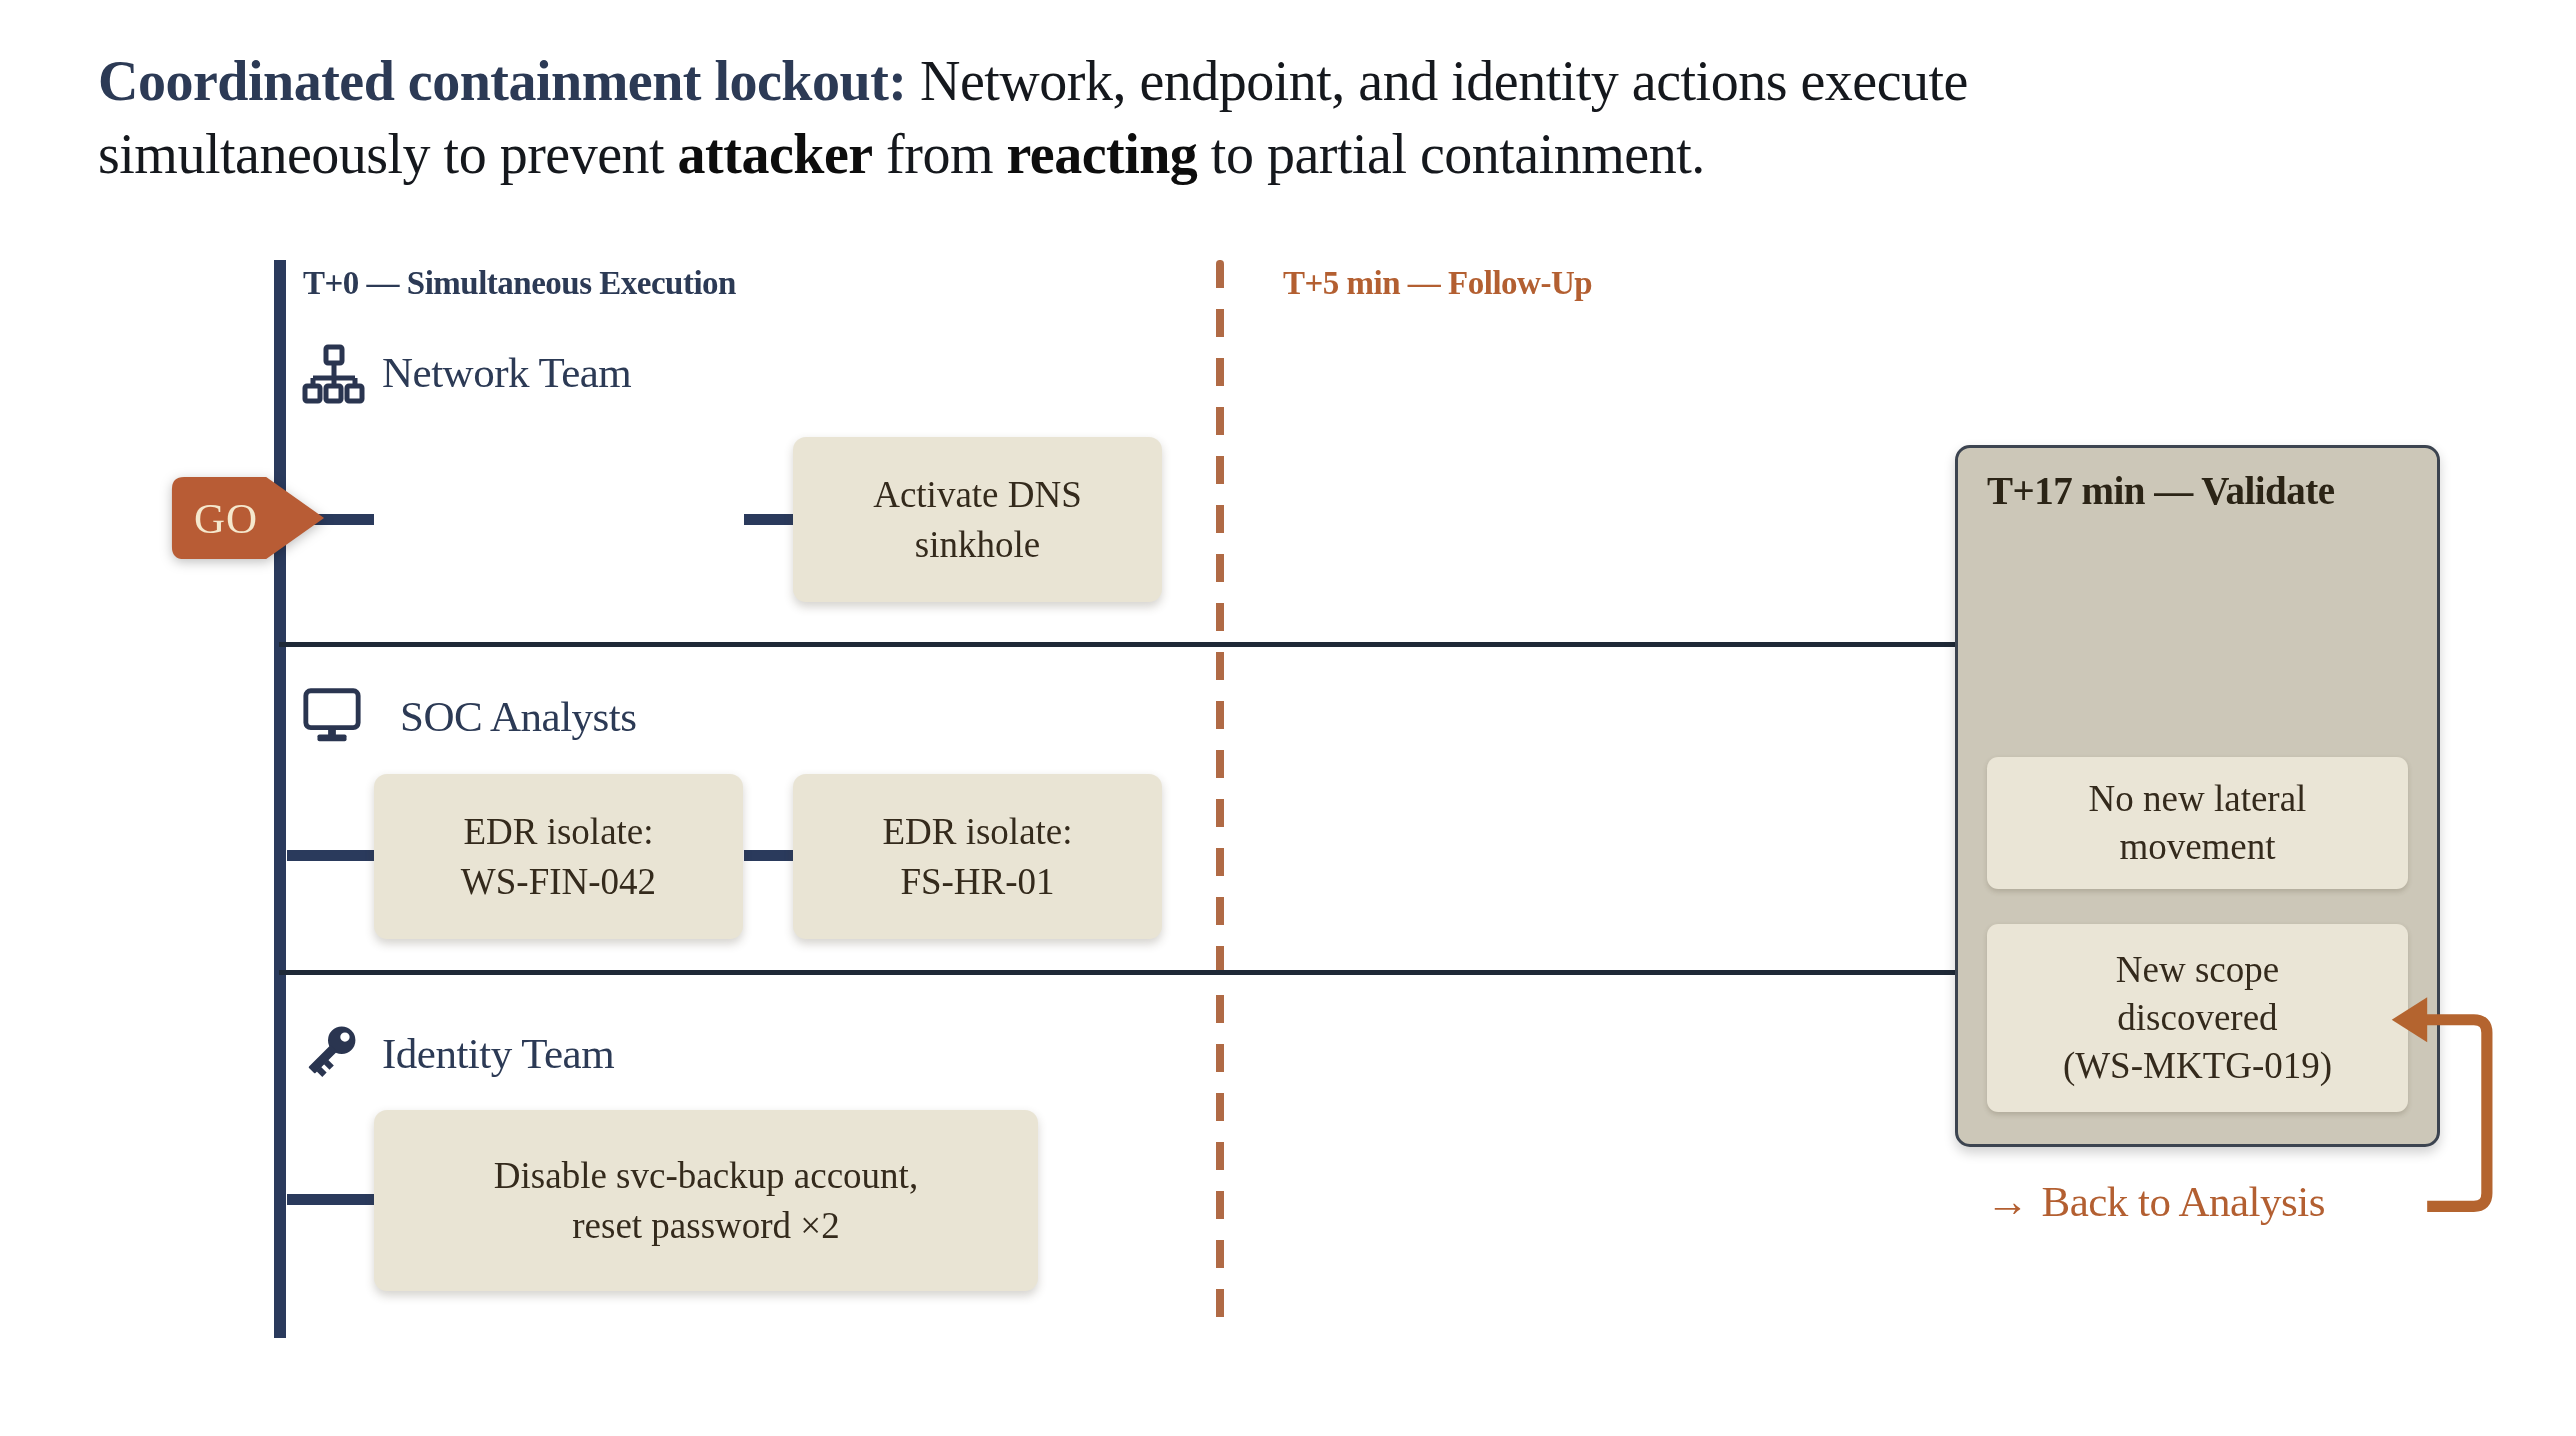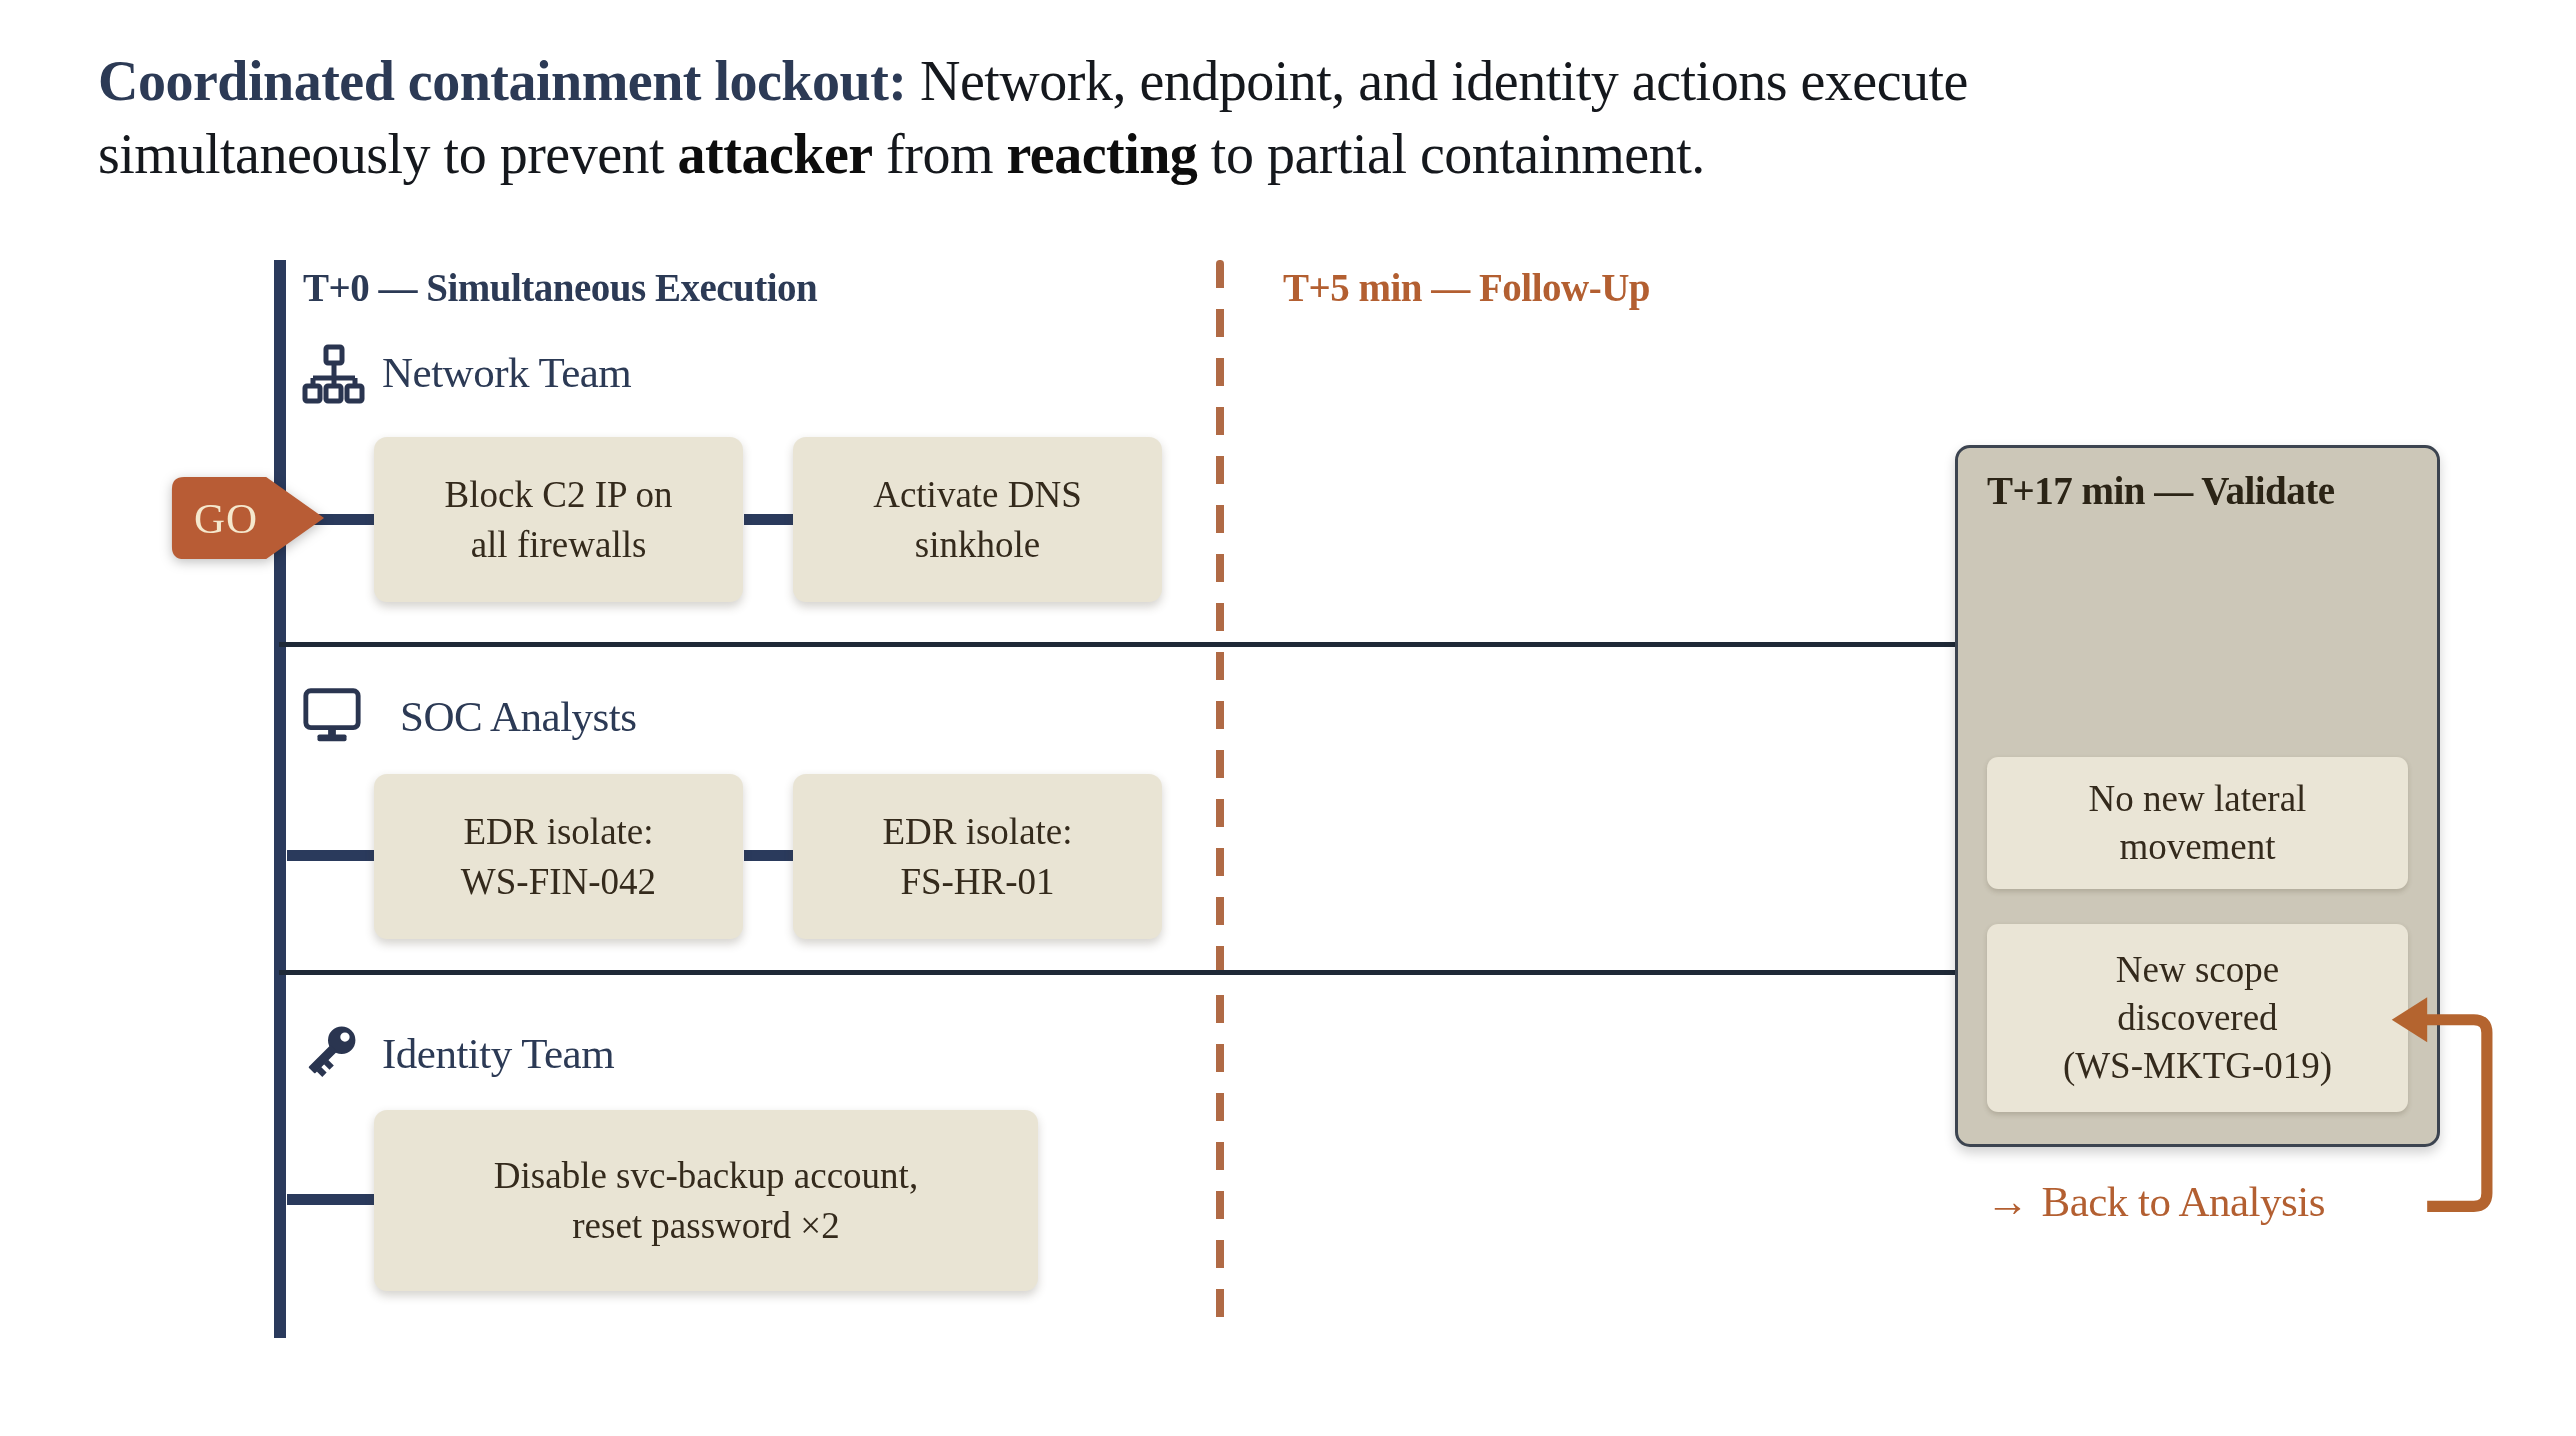--- a/index.html
+++ b/index.html
@@ -20,21 +20,21 @@
   .title{left:98px; top:45px; width:2301px; font-size:56px; line-height:73px;
          color:var(--title_dark); letter-spacing:-0.5px;}
   .title .lead{font-weight:bold; color:var(--navy);}
   .title b{font-weight:bold; color:#0d0d0d;}
 
   
   .axis{left:274px; top:260px; width:12px; height:1078px; background:var(--line_navy);}
   .dashed{left:1216px; top:260px; width:7.5px; height:1074px; border-radius:3.7px;
           background:repeating-linear-gradient(to bottom, var(--orange_line) 0 28px, transparent 28px 49px);}
 
-  .col-header{font-size:39px; font-weight:bold; letter-spacing:-0.5px; white-space:nowrap;}
+  .col-header{font-size:33px; font-weight:bold; letter-spacing:-0.5px; white-space:nowrap;}
   .col-header.t0{left:303px; top:265px; color:var(--navy);}
   .col-header.t5{left:1283px; top:265px; color:var(--orange);}
 
   
   .lane-label{font-size:43px; color:var(--navy); white-space:nowrap; letter-spacing:-0.5px;}
   .lane-icon svg{display:block;}
 
   
   .task-box{
     background:var(--box_bg); border-radius:13px; color:var(--box_text);
@@ -94,22 +94,20 @@
       <rect x="25" y="5" width="16" height="16" rx="2"></rect>
       <path d="M33 21 V36 M12 36 H54 M12 36 V44 M33 36 V44 M54 36 V44"></path>
       <rect x="4" y="44" width="15" height="15" rx="2"></rect>
       <rect x="25" y="44" width="15" height="15" rx="2"></rect>
       <rect x="46" y="44" width="15" height="15" rx="2"></rect>
     </svg>
   </span>
   <div class="abs lane-label" style="left:382px; top:348px;">Network Team</div>
   <div class="abs h-conn" style="left:287px; top:514px; width:87px;"></div>
   <div class="abs h-conn" style="left:744px; top:514px; width:50px;"></div>
-  <div class="abs task-box" style="left:374px; top:437px; width:369px; height:165px;">Block C2 IP on
-all firewalls</div>
   <div class="abs task-box" style="left:793px; top:437px; width:369px; height:165px;">Activate DNS
 sinkhole</div>
 
   <div class="abs go-badge">
     <svg width="154" height="84" viewBox="0 0 165 90">
       <path d="M14 1 H102 L164 45 L102 89 H14 Q1 89 1 76 V14 Q1 1 14 1 Z" fill="#b85c35"></path>
     </svg>
     <span class="go-text">GO</span>
   </div>
 

